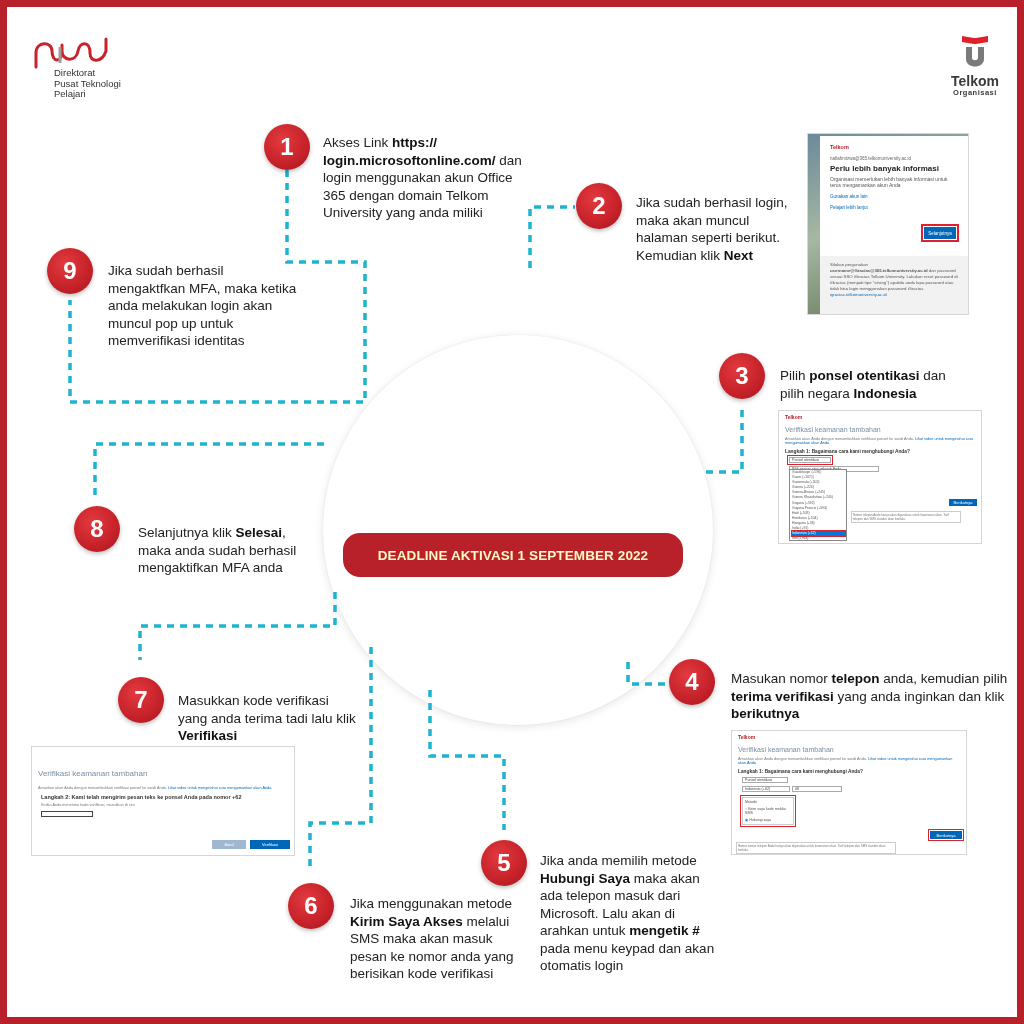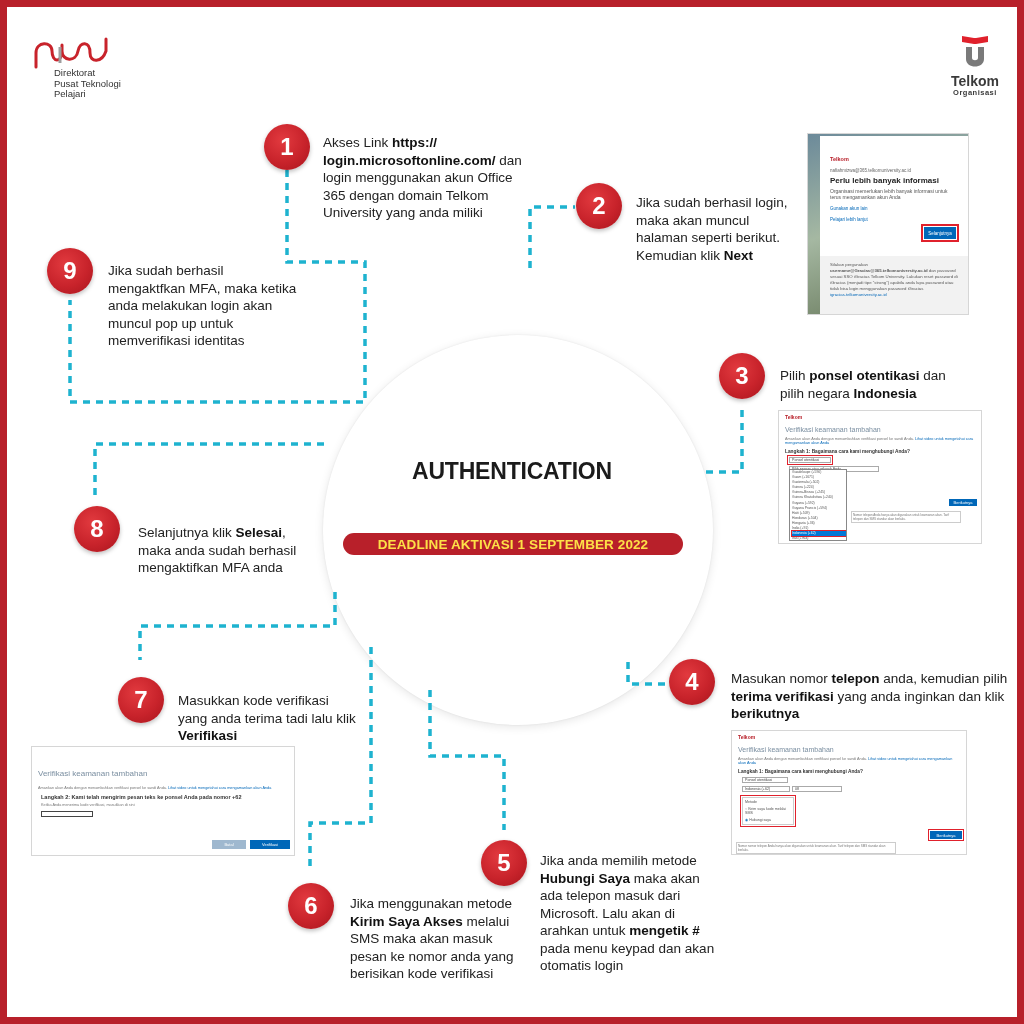--- a/index.html
+++ b/index.html
@@ -10,35 +10,35 @@
   
   .puti-logo { left: 32px; top: 35px; width: 90px; }
   .puti-caption { left: 54px; top: 68px; font-size: 9.5px; line-height: 10.5px; color: #333; text-align: left; }
   .telkom-logo { left: 950px; top: 34px; width: 50px; text-align: center; }
   .telkom-name { font-weight: bold; font-size: 14px; color: #3a3a3a; line-height: 14px; margin-top: 2px; }
   .telkom-sub { font-weight: bold; font-size: 7.5px; color: #3a3a3a; letter-spacing: 0.5px; }
   
   .center-circle { left: 323px; top: 335px; width: 390px; height: 390px; border-radius: 50%; background: #fff;
     box-shadow: 0 2px 10px rgba(0,0,0,0.10), 0 0 2px rgba(0,0,0,0.08); }
   .main-title { left: 330px; top: 456px; width: 364px; text-align: center; font-weight: 900; font-size: 23px; line-height: 30px; color: #1b1b1b; letter-spacing: -0.2px; }
-  .deadline { left: 343px; top: 533px; width: 340px; height: 22px; border-radius: 17px; background: #b8202a; color: #fde047;
+  .deadline { left: 343px; top: 533px; width: 340px; height: 44px; border-radius: 17px; background: #b8202a; color: #fef9c3;
     font-weight: bold; font-size: 13.5px; display: flex; align-items: center; justify-content: center; letter-spacing: 0.1px; }
   
   .badge { width: 46px; height: 46px; border-radius: 50%; background: radial-gradient(circle at 40% 35%, #e23a3f 0%, #c8232b 55%, #a8151d 100%);
     color: #fff; font-weight: bold; font-size: 24px; display: flex; align-items: center; justify-content: center;
     box-shadow: 0 2px 4px rgba(0,0,0,0.25); z-index: 5; }
   .step-text { font-size: 13.5px; line-height: 17.5px; color: #222; }
   .step-text b { font-weight: bold; color: #111; }
   
   svg.lines { position: absolute; left: 0; top: 0; width: 1024px; height: 1024px; z-index: 1; }
   .dash { fill: none; stroke: #1eb3cf; stroke-width: 3.5; stroke-dasharray: 7 6; }
   
   .shot { background: #fff; border: 1px solid #d6d6d6; overflow: hidden; z-index: 4; }
   .ms-bg { background: linear-gradient(160deg, #6c8a9a 0%, #a5b8a2 45%, #5d6e4f 100%); }
-  .ms-card { position: absolute; left: 12px; top: 2px; width: 148px; height: 178px; background: #fff; padding: 20px 10px; font-size: 5px; color: #555; }
+  .ms-card { position: absolute; left: 12px; top: 2px; width: 148px; height: 178px; background: #fff; padding: 8px 10px; font-size: 5px; color: #555; }
   .ms-card .tk { font-size: 5.5px; font-weight: bold; color: #b8202a; margin-bottom: 6px; }
   .ms-card .em { font-size: 4.5px; color: #666; margin-bottom: 3px; }
   .ms-card .hd { font-size: 8px; font-weight: bold; color: #222; margin-bottom: 3px; }
   .ms-card .ln { color: #0067b8; font-size: 4.5px; margin-top: 6px; }
   .ms-card .nxt { position: absolute; right: 12px; top: 91px; width: 32px; height: 12px; background: #0067b8; color: #fff; font-size: 4.5px;
     display: flex; align-items: center; justify-content: center; outline: 2px solid #e0212c; outline-offset: 1px; }
   .ms-card .ft { position: absolute; left: 0; right: 0; bottom: 0; height: 58px; background: #f2f2f2; padding: 6px 10px; font-size: 4.3px; line-height: 6px; color: #555; }
   .mini-logo { font-size: 5px; font-weight: bold; color: #b8202a; }
   .mini-title { font-size: 7px; color: #7a8ea0; margin: 6px 0 4px; }
   .mini-small { font-size: 3.8px; color: #777; margin-bottom: 4px; }
@@ -82,21 +82,20 @@
   <svg width="30" height="34" viewBox="0 0 30 34">
     <path d="M2,2 L14,4 L16,4 L28,2 L28,8 L16,10 L14,10 L2,8 Z" fill="#e0212c"></path>
     <path d="M6,13 L12,13 L12,24 C12,27 18,27 18,24 L18,13 L24,13 L24,25 C24,35 6,35 6,25 Z" fill="#7a7a7a"></path>
   </svg>
   <div class="telkom-name">Telkom</div>
   <div class="telkom-sub">Organisasi</div>
 </div>
 
 <div class="abs center-circle"></div>
 <div class="abs main-title">
-  <div>AUTHENTICATION</div>
 </div>
 <div class="abs deadline">DEADLINE AKTIVASI 1 SEPTEMBER 2022</div>
 
 <div class="abs badge" style="left:264px;top:124px">1</div>
 <div class="abs badge" style="left:576px;top:183px">2</div>
 <div class="abs badge" style="left:719px;top:353px">3</div>
 <div class="abs badge" style="left:669px;top:659px">4</div>
 <div class="abs badge" style="left:481px;top:840px">5</div>
 <div class="abs badge" style="left:288px;top:883px">6</div>
 <div class="abs badge" style="left:118px;top:677px">7</div>

